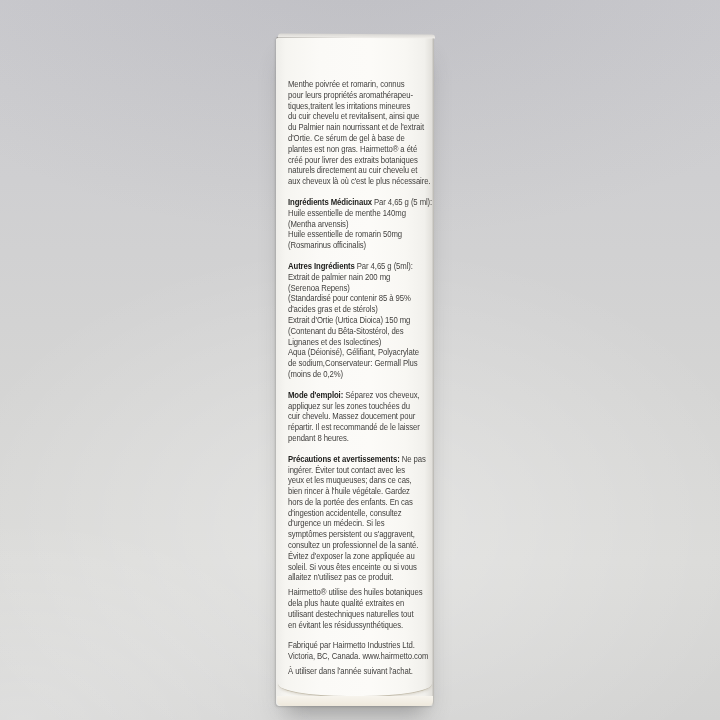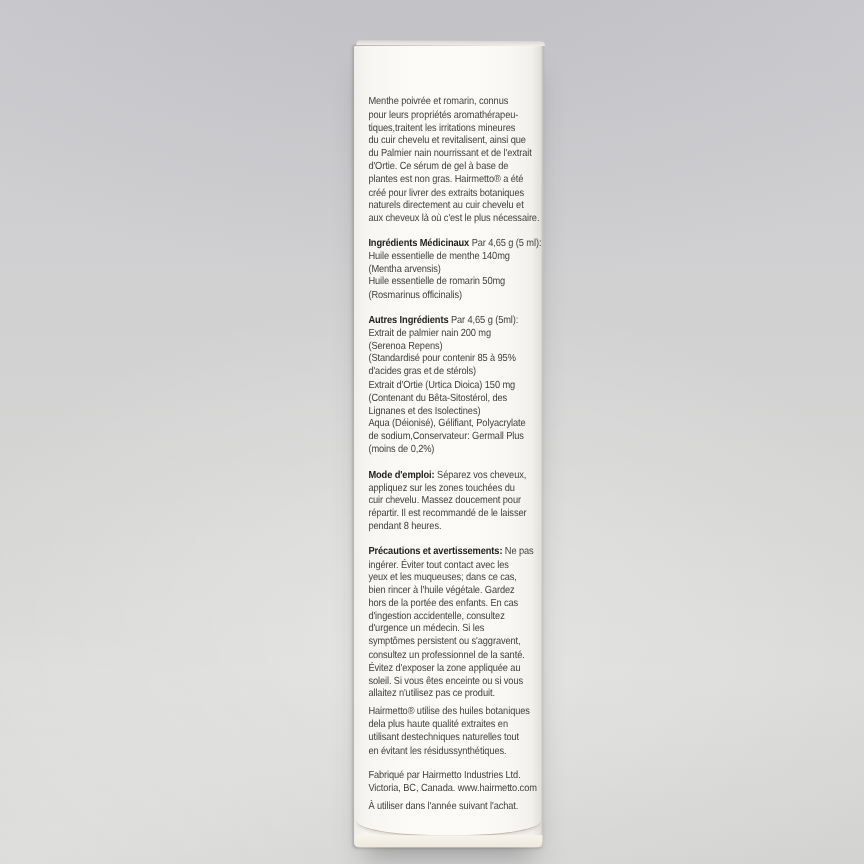--- a/index.html
+++ b/index.html
@@ -6,21 +6,21 @@
   body{width:720px;height:720px;overflow:hidden;font-family:"Liberation Sans",sans-serif;}
 
   .scene{position:relative;width:720px;height:720px;
     background:linear-gradient(180deg,#cbcbcf 0%,#cfcfd1 25%,#d5d5d4 55%,#dadad8 78%,#d3d3d2 100%);}
   .scene::before{content:"";position:absolute;inset:0;pointer-events:none;
     background:
       radial-gradient(95% 65% at 50% 74%, rgba(255,255,255,0.30), rgba(255,255,255,0) 62%),
       radial-gradient(130% 70% at 50% -5%, rgba(110,110,122,0.12), rgba(0,0,0,0) 55%),
       radial-gradient(60% 40% at 3% 100%, rgba(255,255,255,0.25), rgba(255,255,255,0) 70%);}
 
-  .box{position:absolute;left:295px;top:37px;width:158px;height:668px;
+  .box{position:absolute;left:276px;top:37px;width:158px;height:668px;
     border-radius:2px 2px 4px 4px;
     border-top:1px solid #95928c;
     background:linear-gradient(90deg,#eeede9 0%,#f6f5f1 6%,#fbfaf7 28%,#fcfbf8 60%,#f8f7f3 82%,#f1f0ec 94%,#e2e0db 98.5%,#b5b3ae 100%);
     box-shadow:0 16px 22px -9px rgba(75,75,78,0.45), -1px 1px 2px rgba(120,120,118,0.35);}
   .box-top{position:absolute;top:-4px;left:2px;right:-1px;height:4px;
     background:linear-gradient(180deg,#d9d7d3,#f0eeea);
     border-radius:3px 3px 0 0;transform:skewY(0.3deg);}
   .box-seam{position:absolute;left:2px;right:2px;bottom:9px;height:16px;
     border-bottom:1px solid rgba(150,138,112,0.55);
     border-radius:0 0 45% 45% / 0 0 13px 13px;

